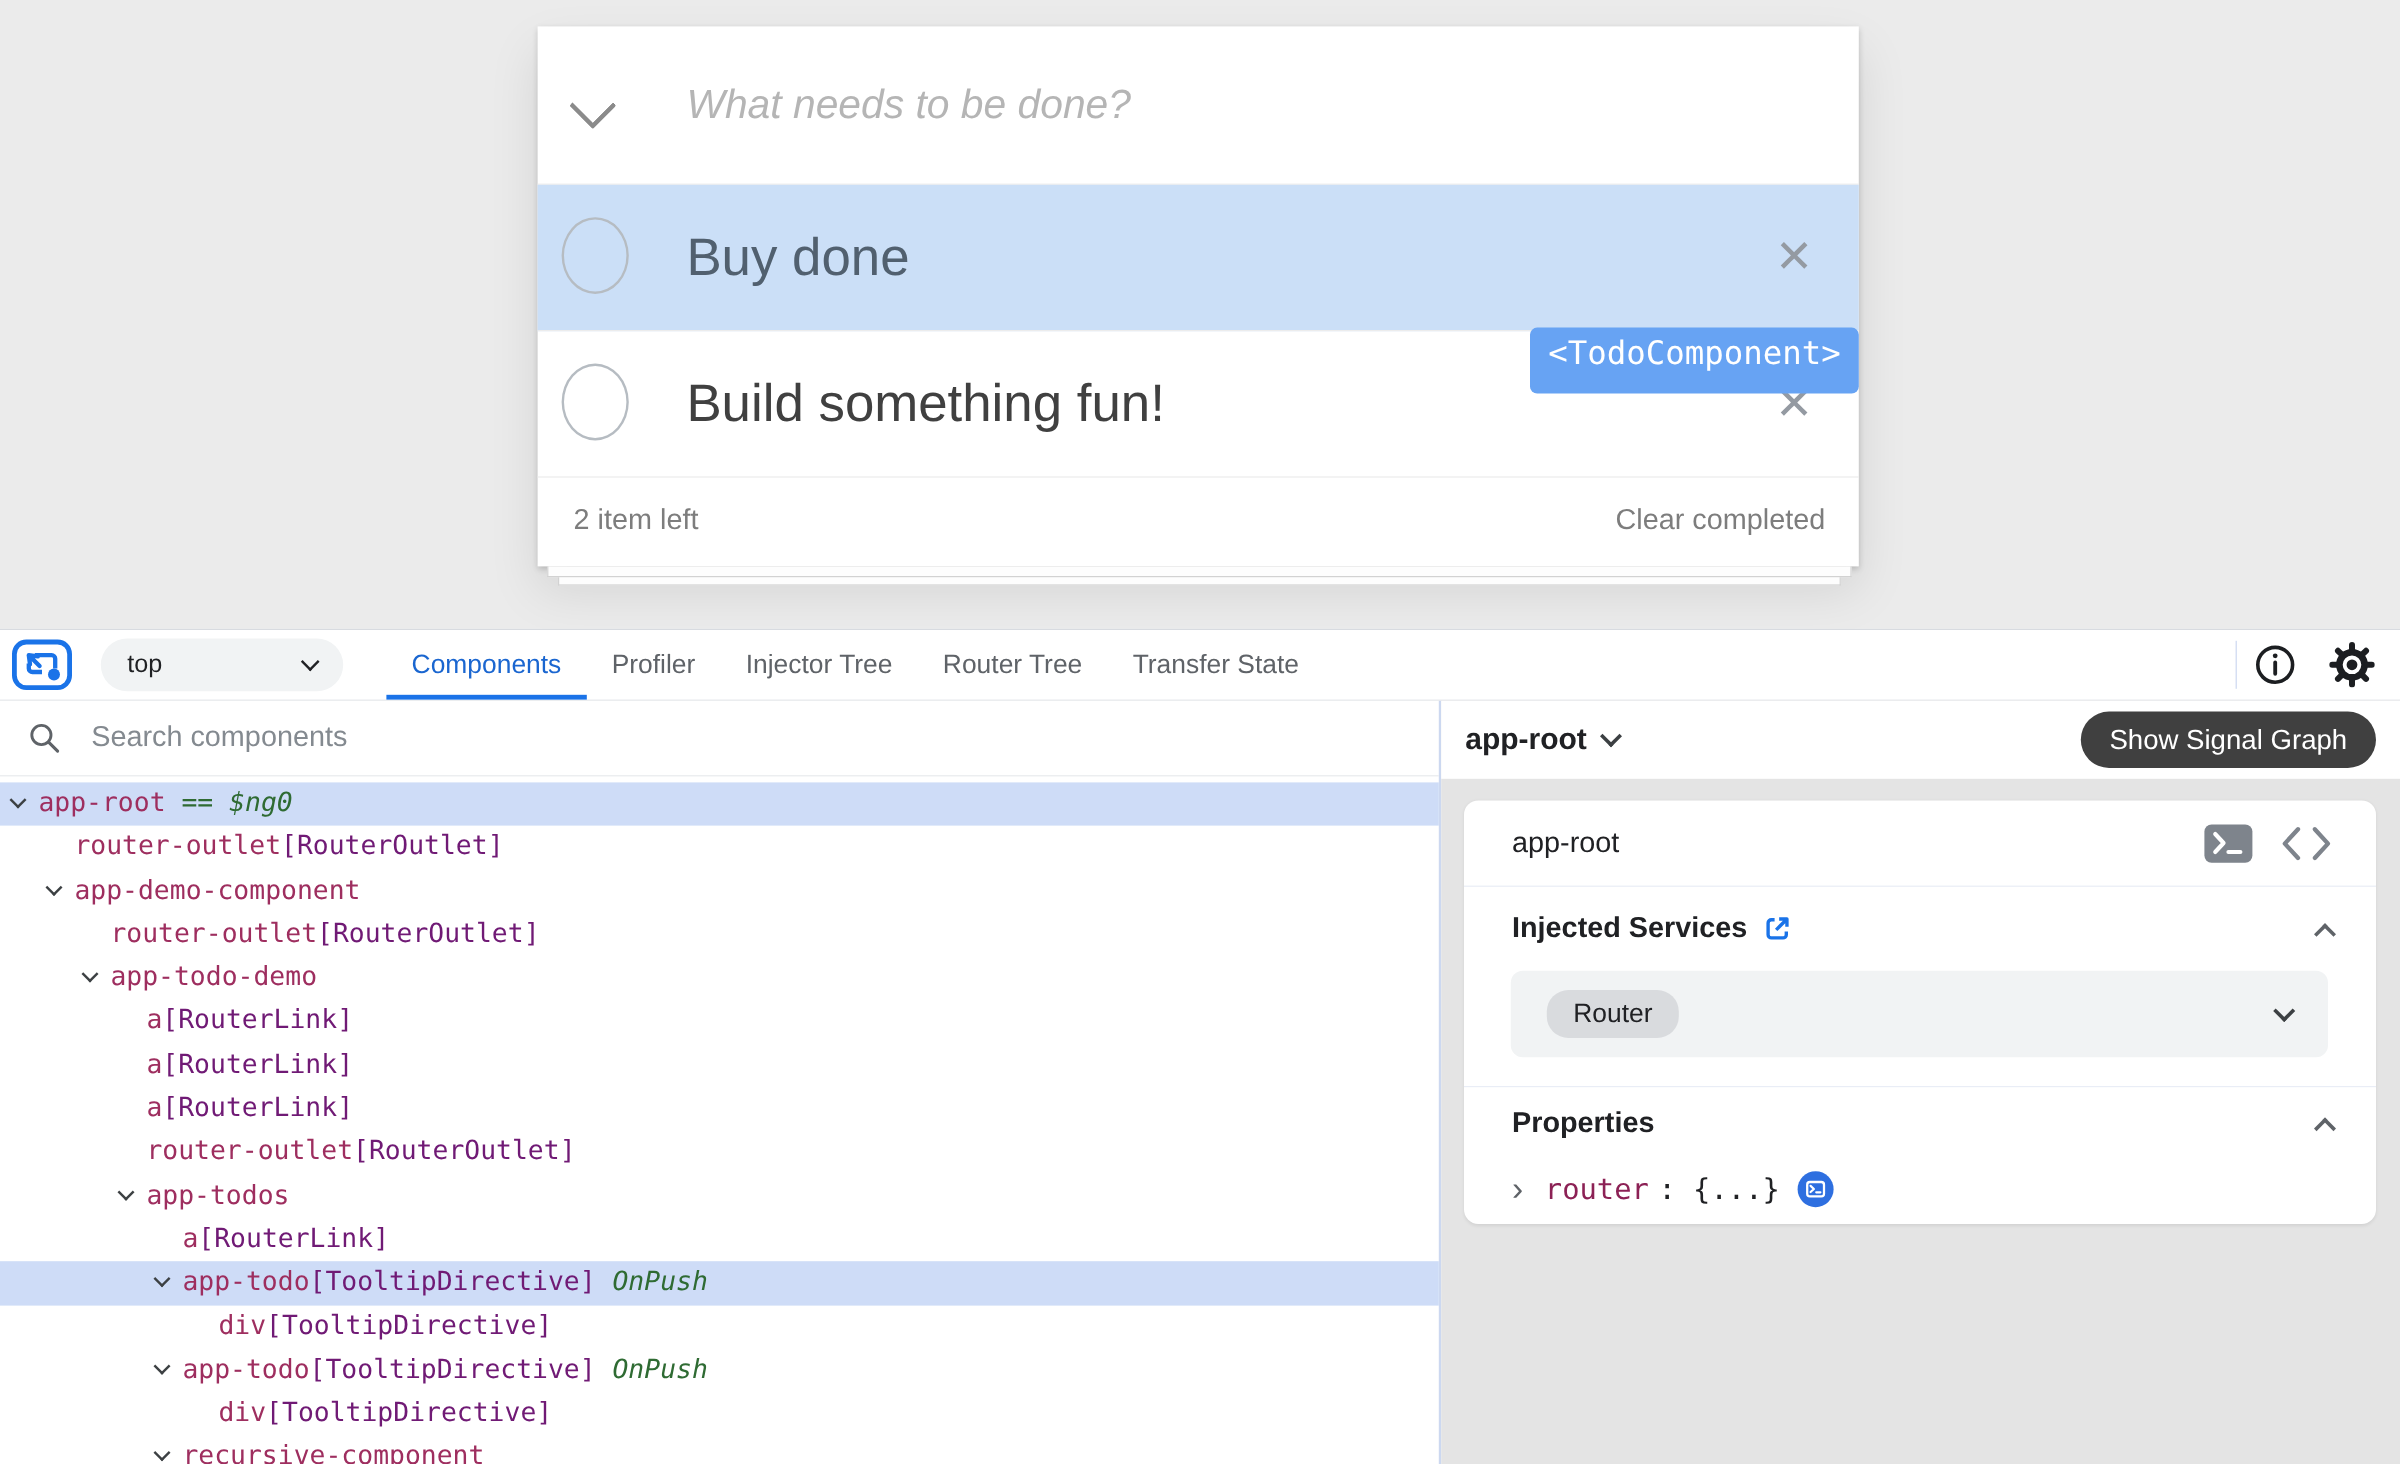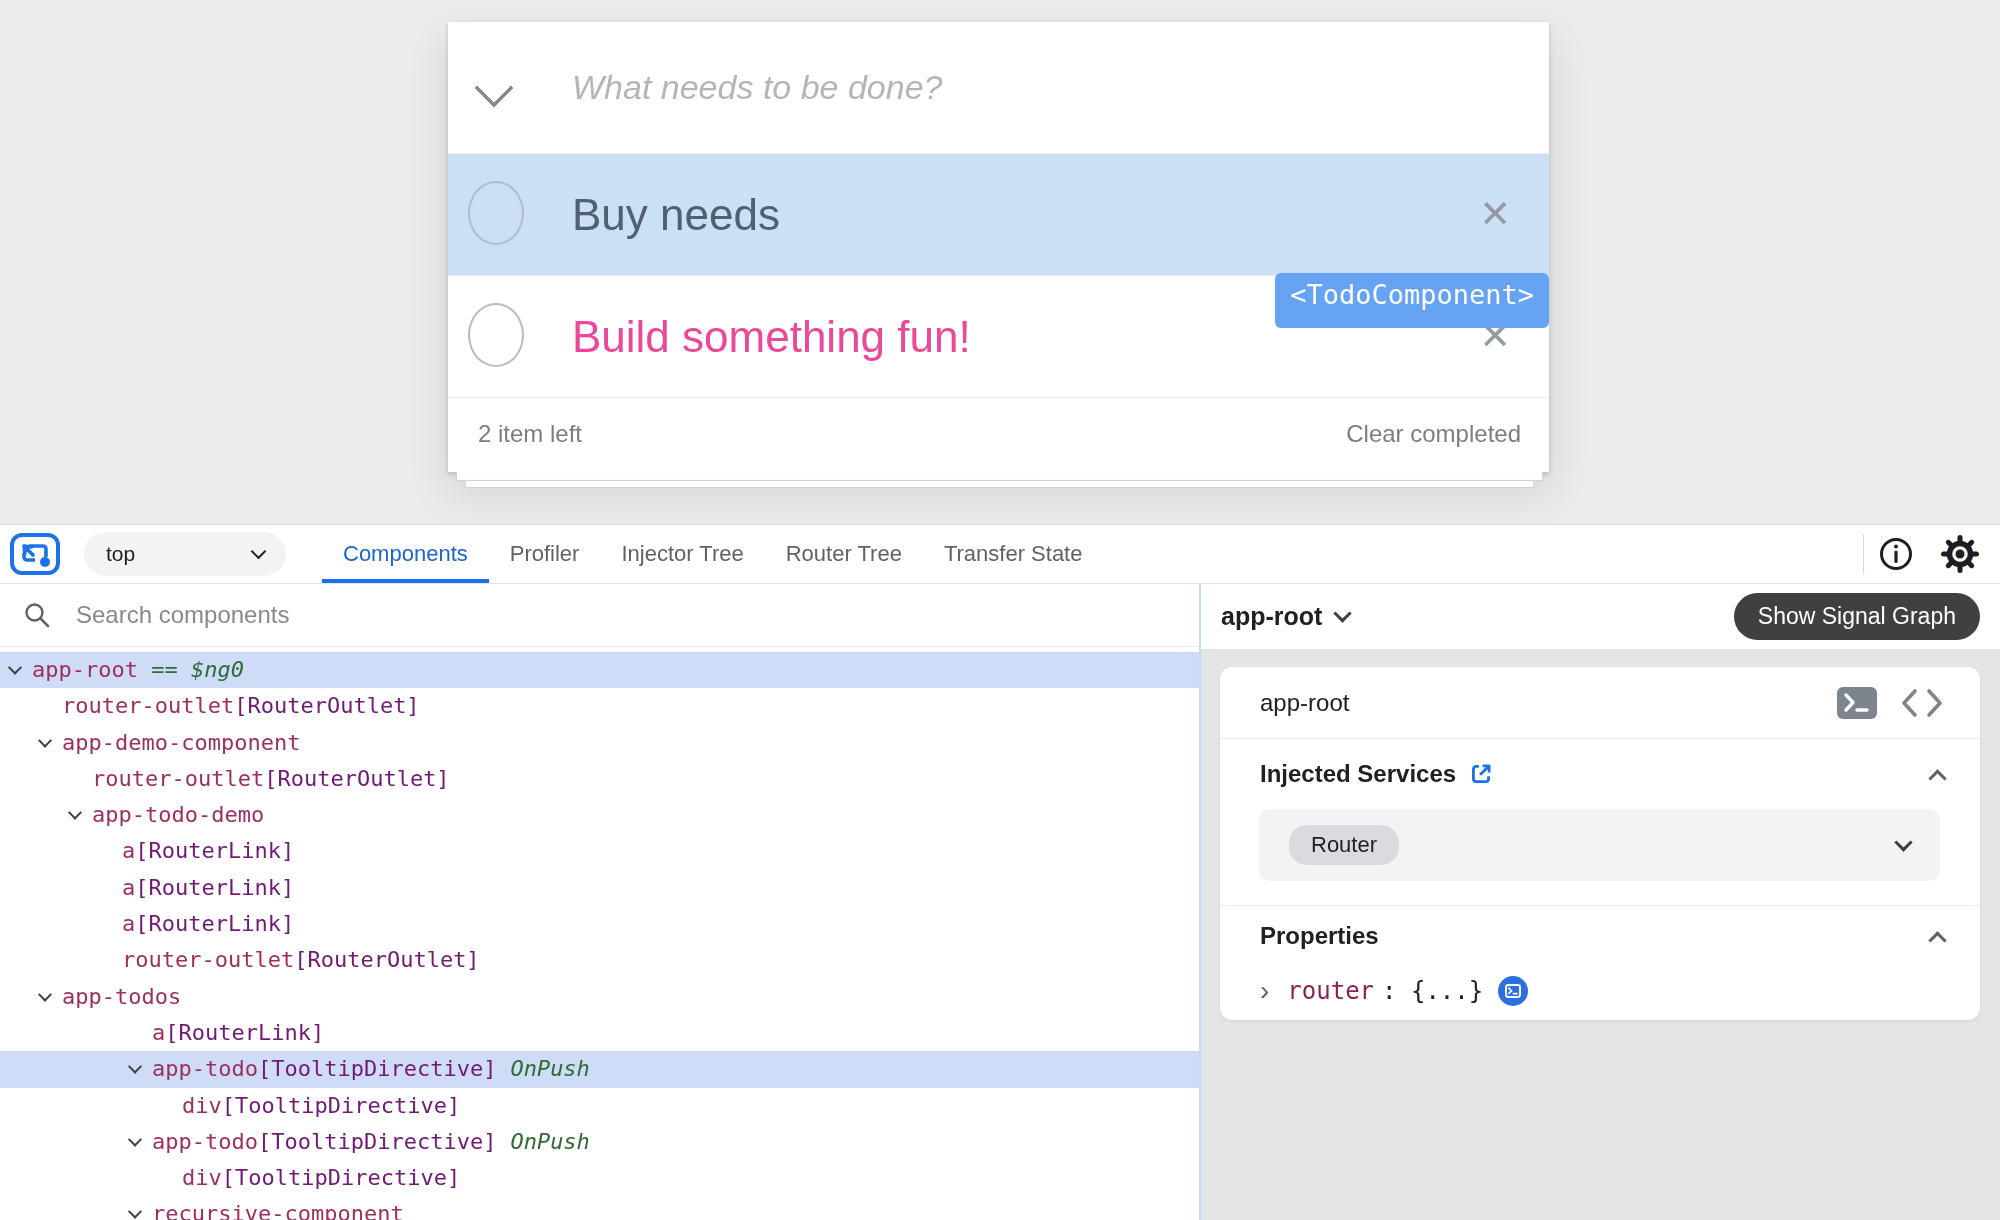--- a/index.html
+++ b/index.html
@@ -17,21 +17,21 @@
               border-right:4px solid #8b8b8b;border-bottom:4px solid #8b8b8b;transform:rotate(45deg);border-radius:2px;}
   .new-todo{position:absolute;left:0;top:0;width:100%;height:100%;border:none;outline:none;
             padding:0 0 0 124px;font-size:34px;box-sizing:border-box;background:transparent;
             font-family:"Liberation Sans",sans-serif;color:#4d4d4d;}
   .new-todo::placeholder{font-style:italic;color:#b5b5b5;}
   .todo-rows{position:relative;}
   .todo-item{position:relative;height:121px;border-bottom:1px solid #ececec;}
   .todo-item.selected{background:#cbdff7;}
   .todo-toggle{position:absolute;left:20px;top:27px;width:56px;height:64px;border:2px solid #b6bcc2;
                border-radius:50%;box-sizing:border-box;background:transparent;}
-  .todo-label{position:absolute;left:124px;top:0;line-height:121px;font-size:44px;color:#ec4899;}
+  .todo-label{position:absolute;left:124px;top:0;line-height:121px;font-size:44px;color:#404040;}
   .todo-item.selected .todo-label{color:#51606f;}
   .todo-close{position:absolute;right:38px;top:0;line-height:121px;font-size:38px;color:#949aa2;
               font-family:"DejaVu Sans",sans-serif;cursor:pointer;}
   .todo-badge{position:absolute;right:0px;top:251px;height:55px;line-height:44px;background:#67a3f3;
               color:#fff;font-family:"DejaVu Sans Mono",monospace;font-size:27px;padding:0 15px;
               border-radius:6px;z-index:6;}
   .todo-footer{position:relative;height:77px;font-size:24px;color:#7d7d7d;}
   .items-left{position:absolute;left:30px;top:0;line-height:72px;}
   .clear-completed{position:absolute;right:28px;top:0;line-height:72px;cursor:pointer;}
 
@@ -109,21 +109,21 @@
 <div class="stage">
 
   <div class="todo-card">
     <div class="todo-header">
       <span class="toggle-all"></span>
       <input class="new-todo" placeholder="What needs to be done?" style="">
     </div>
     <div class="todo-rows" id="todo-rows">
         <div class="todo-item selected">
           <span class="todo-toggle"></span>
-          <span class="todo-label">Buy needs</span>
+          <span class="todo-label">Buy done</span>
           <span class="todo-close">✕</span>
         </div>
         <div class="todo-item">
           <span class="todo-toggle"></span>
           <span class="todo-label">Build something fun!</span>
           <span class="todo-close">✕</span>
         </div>
       </div>
     <div class="todo-badge">&lt;TodoComponent&gt;</div>
     <div class="todo-footer">
@@ -235,21 +235,21 @@
             <div class="trow" style="padding-left: 100px;">
               <span class="tcaret"></span>
               <span class="tname">a</span>
               <span class="tdir">[RouterLink]</span>
             </div>
             <div class="trow" style="padding-left: 100px;">
               <span class="tcaret"></span>
               <span class="tname">router-outlet</span>
               <span class="tdir">[RouterOutlet]</span>
             </div>
-            <div class="trow" style="padding-left: 40px;">
+            <div class="trow" style="padding-left: 100px;">
               <span class="tcaret"><i></i></span>
               <span class="tname">app-todos</span>
             </div>
             <div class="trow" style="padding-left: 130px;">
               <span class="tcaret"></span>
               <span class="tname">a</span>
               <span class="tdir">[RouterLink]</span>
             </div>
             <div class="trow selected" style="padding-left: 130px;">
               <span class="tcaret"><i></i></span>

